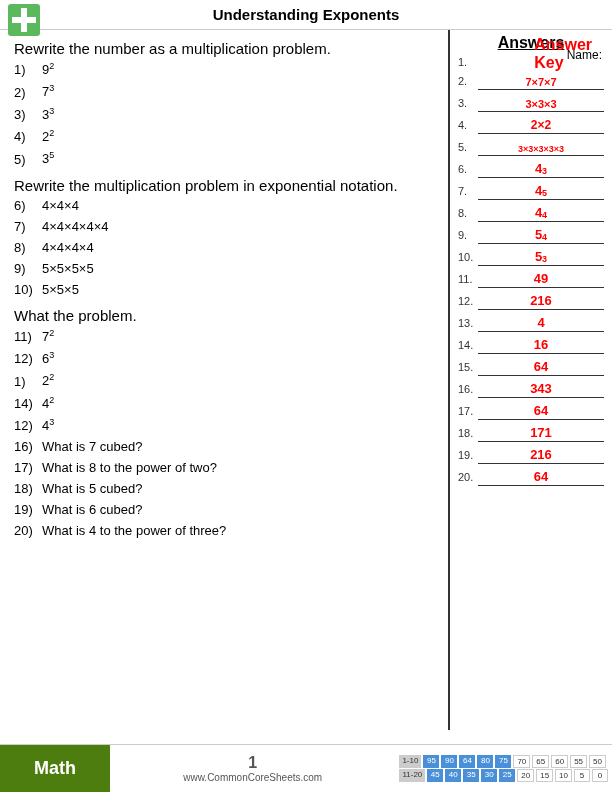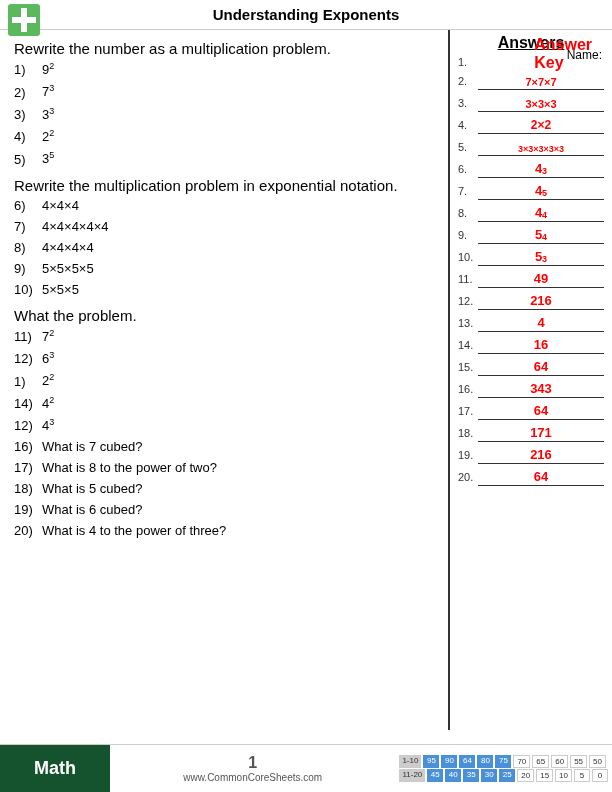--- a/index.html
+++ b/index.html
@@ -136,21 +136,21 @@
       left: 0;
       right: 0;
       height: 48px;
       background: #fff;
       border-top: 1px solid #ccc;
       display: flex;
       align-items: stretch;
     }
 
     .footer-math {
-      background: #14532d;
+      background: #4d7c0f;
       color: white;
       font-weight: bold;
       font-size: 18px;
       display: flex;
       align-items: center;
       justify-content: center;
       padding: 0 20px;
       min-width: 110px;
     }
 

